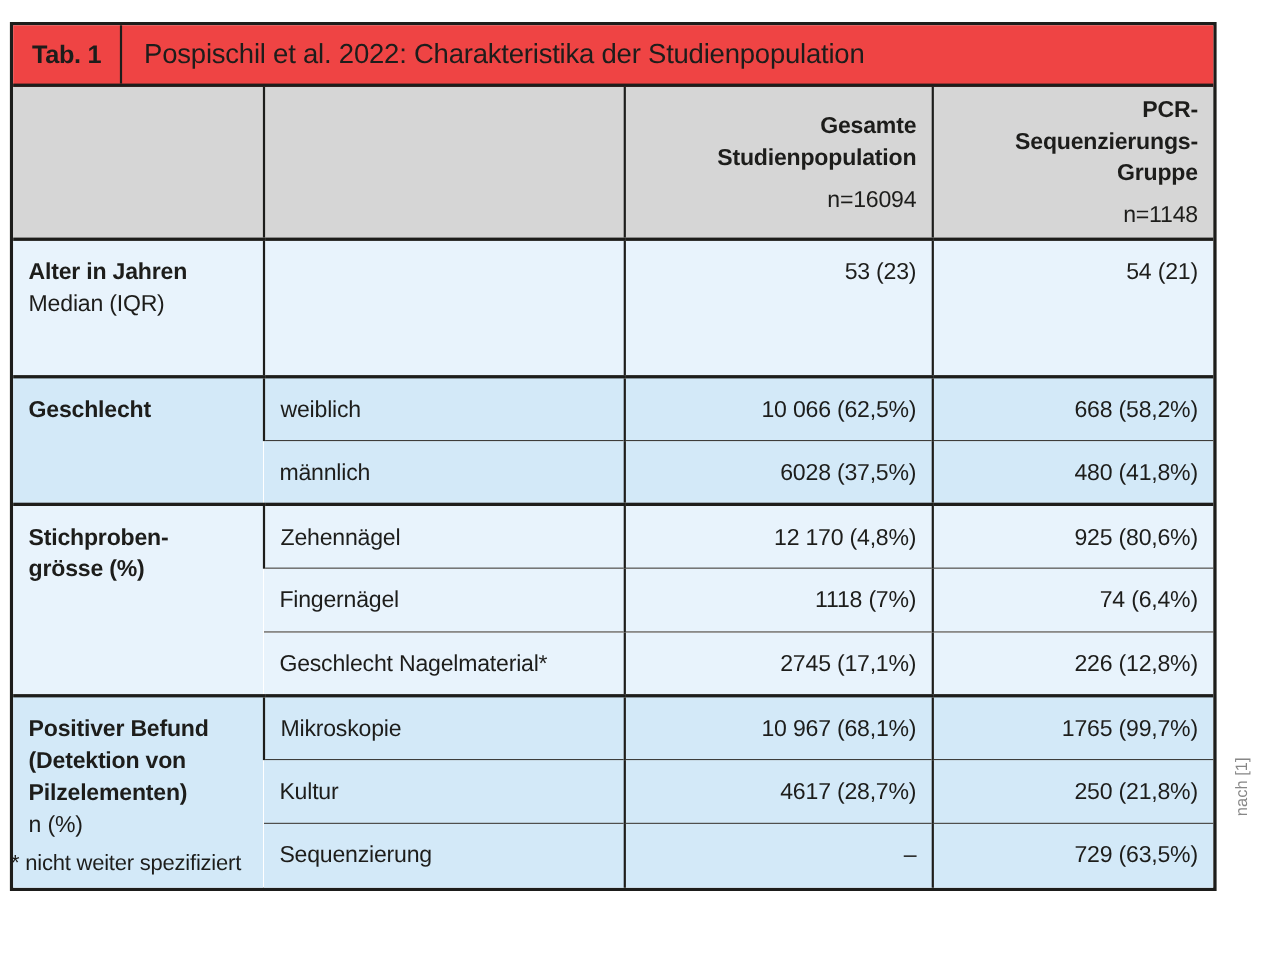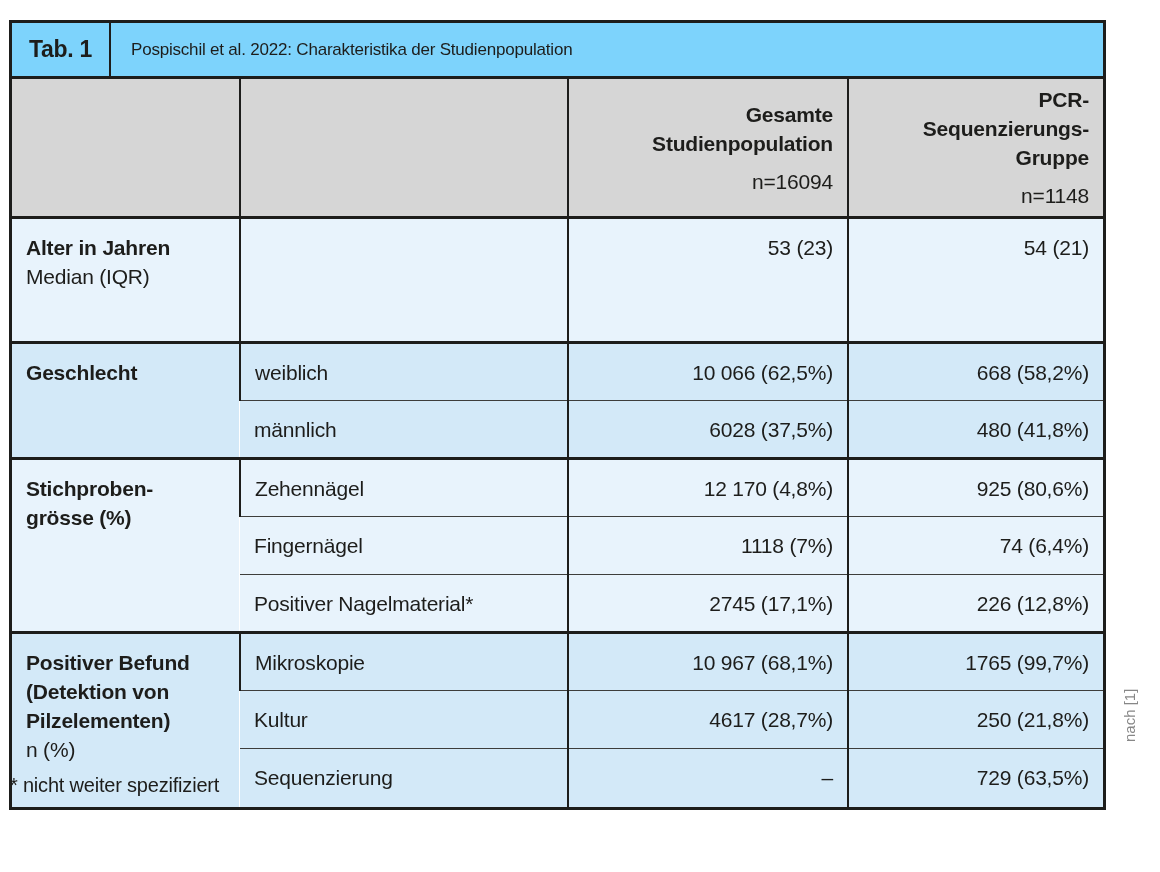--- a/index.html
+++ b/index.html
@@ -15,31 +15,31 @@
     color:var(--ink);
     -webkit-font-smoothing:antialiased;
   }
   .figure{
     position:absolute;left:9px;top:20px;width:1097px;
     border:3px solid var(--border-strong);
     background:#ffffff;
   }
   
   .title-bar{
-    display:flex;align-items:stretch;height:56px;background:#7dd3fc;
+    display:flex;align-items:stretch;height:56px;background:#ef4444;
     border-bottom:3px solid var(--border-strong);
   }
   .tab-label{
     width:99px;flex:0 0 99px;display:flex;align-items:center;justify-content:center;
     font-weight:bold;font-size:23px;letter-spacing:-0.3px;
     border-right:2px solid var(--border-strong);
   }
   .tab-title{
     flex:1;display:flex;align-items:center;padding-left:20px;
-    font-size:17px;letter-spacing:-0.2px;
+    font-size:25px;letter-spacing:-0.2px;
   }
   
   table{width:100%;border-collapse:collapse;table-layout:fixed;}
   col.c1{width:228px;}
   col.c2{width:328px;}
   col.c3{width:280px;}
   td{
     vertical-align:middle;
     font-size:21px;letter-spacing:-0.2px;line-height:29px;
     padding:6px 14px;
@@ -142,21 +142,21 @@
       <td class="bg-light">Zehennägel</td>
       <td class="val bg-light">12 170 (4,8%)</td>
       <td class="val bg-light">925 (80,6%)</td>
     </tr>
     <tr class="r-sub sub">
       <td class="bg-light">Fingernägel</td>
       <td class="val bg-light">1118 (7%)</td>
       <td class="val bg-light">74 (6,4%)</td>
     </tr>
     <tr class="r-sub sub">
-      <td class="bg-light">Positiver Nagelmaterial*</td>
+      <td class="bg-light">Geschlecht Nagelmaterial*</td>
       <td class="val bg-light">2745 (17,1%)</td>
       <td class="val bg-light">226 (12,8%)</td>
     </tr>
 
     <tr class="r-sub group-top">
       <td class="label-cell bg-dark" rowspan="3">
         <div class="bold">Positiver Befund</div>
         <div class="bold">(Detektion von</div>
         <div class="bold">Pilzelementen)</div>
         <div>n (%)</div>

